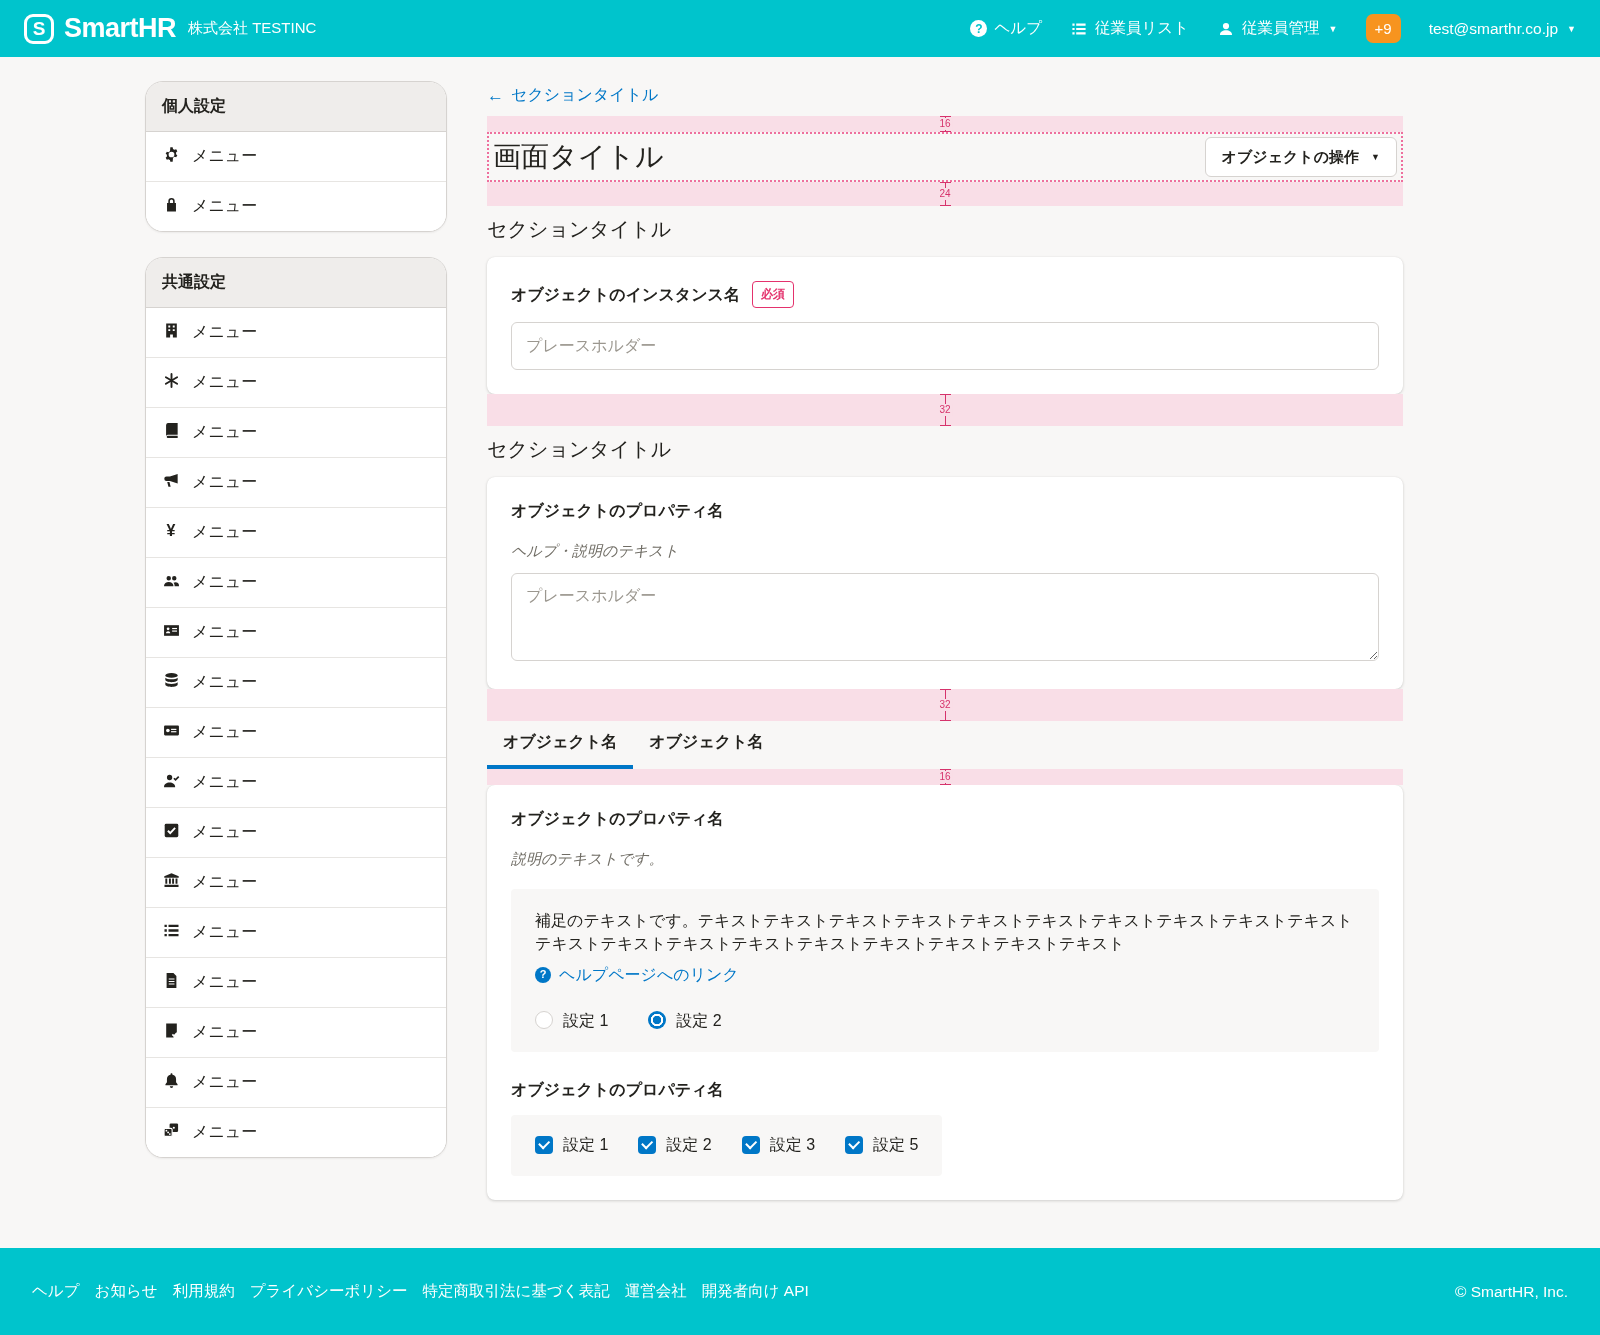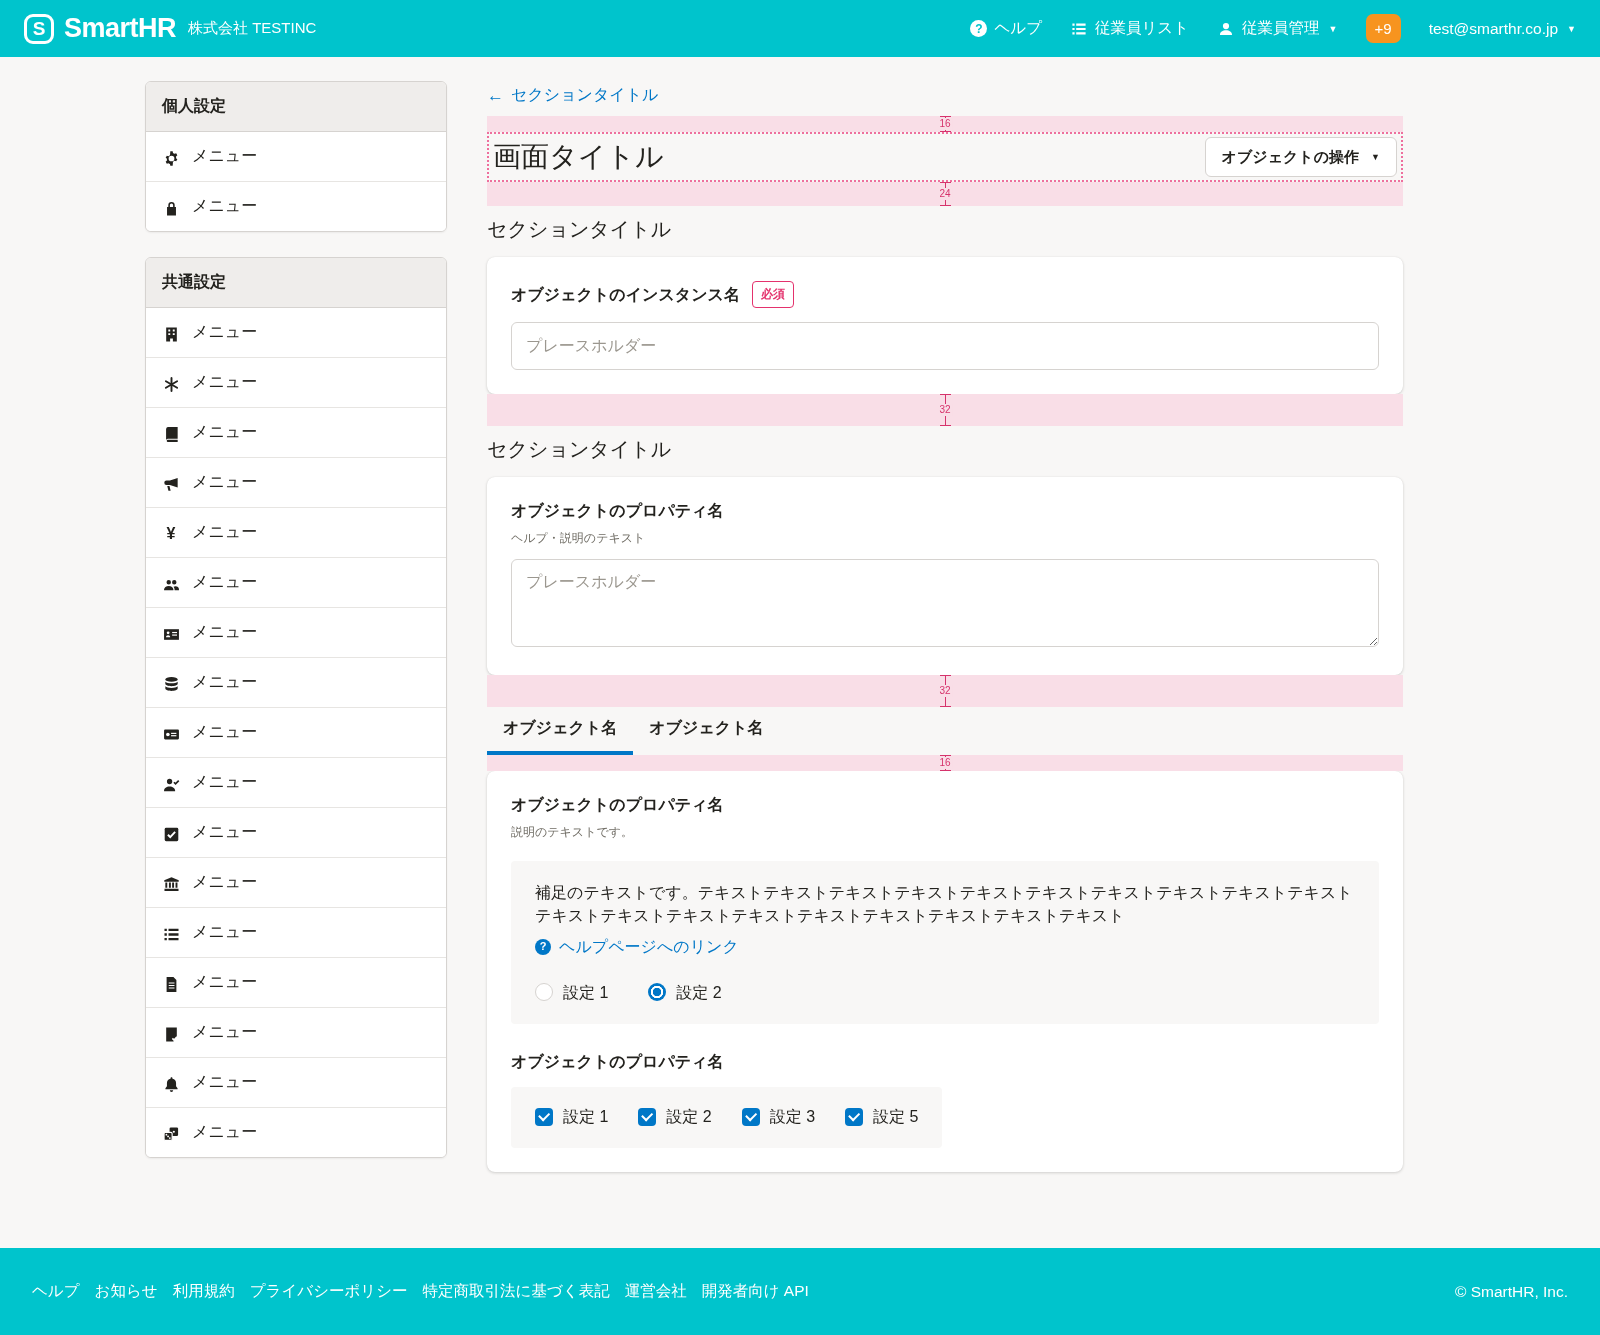--- a/index.html
+++ b/index.html
@@ -30,26 +30,26 @@
   .caret { font-size:9px; margin-left:2px; }
   .notif-badge {
     background:#f7941f; color:#fff; border-radius:7px; padding:7px 9px;
     font-size:15px; line-height:1; cursor:pointer;
   }
   
   .shell { flex:1; display:flex; align-items:flex-start; padding:24px 197px 0 145px; gap:40px; }
   
   .sidebar { width:302px; flex-shrink:0; }
   .side-group {
-    background:#fff; border:1px solid #d6d3d0; border-radius:6px; overflow:hidden;
+    background:#fff; border:1px solid #d6d3d0; border-radius:18px; overflow:hidden;
     margin-bottom:25px; box-shadow:0 1px 2px rgba(35,34,30,.06);
   }
   .side-head { background:#efedeb; padding:14px 16px; font-weight:bold; font-size:16px; border-bottom:1px solid #d6d3d0; }
   .side-item {
-    display:flex; align-items:flex-end; gap:12px; padding:14px 16px; font-size:16px;
+    display:flex; align-items:flex-start; gap:12px; padding:14px 16px; font-size:16px;
     border-bottom:1px solid #e7e5e2; background:#fff; cursor:pointer;
   }
   .side-item:last-child { border-bottom:none; }
   .s-icon { width:18px; display:inline-flex; justify-content:center; color:#23221e; flex-shrink:0; }
   .yen-glyph { font-weight:bold; font-size:16px; }
   
   .main { flex:1; min-width:0; }
   .back-link { display:inline-flex; align-items:center; gap:7px; color:#0077c7; font-size:16px; margin:4px 0 10px; cursor:pointer; }
   .back-arrow { font-weight:bold; font-size:17px; }
   .band { position:relative; background:#f9dee7; }
@@ -80,21 +80,21 @@
   }
   .text-input {
     width:100%; height:48px; border:1px solid #d6d3d0; border-radius:6px; padding:0 14px;
     font-size:16px; margin-top:14px; font-family:inherit; background:#fff; color:#23221e;
   }
   .text-area {
     width:100%; height:88px; border:1px solid #d6d3d0; border-radius:6px; padding:12px 14px;
     font-size:16px; margin-top:12px; font-family:inherit; resize:vertical; background:#fff; color:#23221e;
   }
   ::placeholder { color:#9b978f; opacity:1; }
-  .help-text { color:#706d65; font-size:12px; margin-top:8px; }
+  .help-text { color:#706d65; font-size:15px; margin-top:20px;font-style:italic; }
   .tabs { display:flex; }
   .tab { font-size:16px; font-weight:bold; padding:11px 16px 12px; border-bottom:4px solid transparent; cursor:pointer; }
   .tab.active { border-bottom-color:#0077c7; }
   .note-box { background:#f8f7f6; border-radius:4px; padding:20px 24px; margin-top:20px; font-size:16px; line-height:1.45; }
   .help-link { display:inline-flex; align-items:center; gap:8px; color:#0077c7; margin-top:8px; cursor:pointer; font-size:16px; }
   .q-circle-blue {
     width:16px; height:16px; border-radius:50%; background:#0077c7; color:#fff;
     font-size:11px; font-weight:bold; display:grid; place-items:center; flex-shrink:0;
   }
   .radio-row { display:flex; gap:40px; margin-top:22px; }

